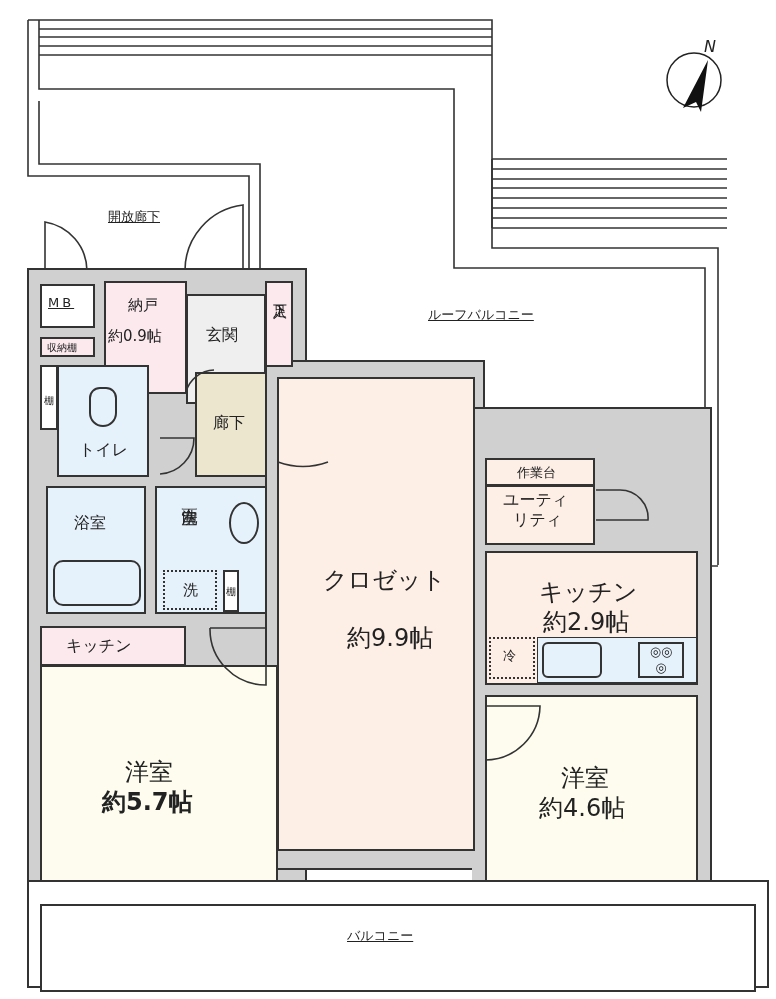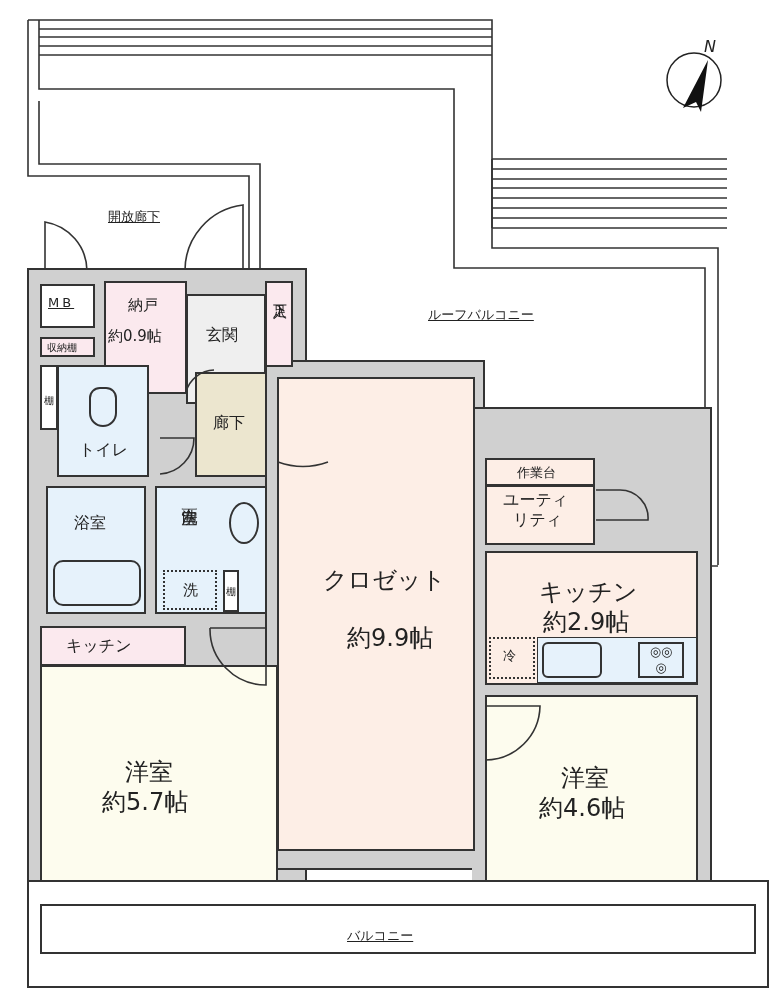--- a/index.html
+++ b/index.html
@@ -113,21 +113,21 @@
     <span class="lbl tiny" style="left:1px;top:14px;">棚</span>
   </div>
 </div>
 
 <div class="abs room" style="left:40px;top:626px;width:146px;height:40px;background:#fbe9ee;">
   <span class="lbl" style="left:24px;top:9px;font-size:16px;">キッチン</span>
 </div>
 
 <div class="abs room" style="left:40px;top:665px;width:238px;height:225px;background:#fdfcee;">
   <span class="lbl big" style="left:83px;top:92px;">洋室</span>
-  <span class="lbl big" style="left:60px;top:122px;">約5.7帖</span>
+  <span class="lbl big" style="left:60px;top:122px;font-weight:bold;">約5.7帖</span>
 </div>
 
 <div class="abs room" style="left:277px;top:377px;width:198px;height:474px;background:#fdeee6;">
   <span class="lbl big" style="left:44px;top:188px;">クロゼット</span>
   <span class="lbl big" style="left:44px;top:246px;margin-left:24px;">約9.9帖</span>
 </div>
 
 <div class="abs room" style="left:485px;top:458px;width:110px;height:28px;background:#fdeee6;">
   <span class="lbl sml" style="left:30px;top:6px;">作業台</span>
 </div>
@@ -148,21 +148,21 @@
     <div class="abs" style="left:100px;top:4px;width:46px;height:36px;border:2px solid #333;font-size:13px;text-align:center;line-height:16px;">◎◎<br>◎</div>
   </div>
 </div>
 
 <div class="abs room" style="left:485px;top:695px;width:213px;height:196px;background:#fdfcee;">
   <span class="lbl big" style="left:74px;top:68px;">洋室</span>
   <span class="lbl big" style="left:52px;top:98px;">約4.6帖</span>
 </div>
 
 <div class="abs" style="left:27px;top:880px;width:742px;height:108px;border:2px solid #333;background:#fff;"></div>
-<div class="abs room" style="left:40px;top:904px;width:716px;height:50px;background:#fff;">
+<div class="abs room" style="left:40px;top:904px;width:716px;height:88px;background:#fff;">
   <span class="lbl med" style="left:305px;top:23px;">バルコニー</span>
 </div>
 
 <svg width="776" height="999">
   <g stroke="#333" stroke-width="1.6" fill="none">
     <path d="M278,388 L278,462 A74,74 0 0 0 328,462"></path>
     <path d="M186,365 L186,392 A30,30 0 0 1 214,370"></path>
     <path d="M210,628 L266,628 L266,685 A56,56 0 0 1 210,628"></path>
     <path d="M485,706 L540,706 A55,55 0 0 1 485,760"></path>
     <path d="M596,490 L620,490 A28,28 0 0 1 648,520 L596,520"></path>

